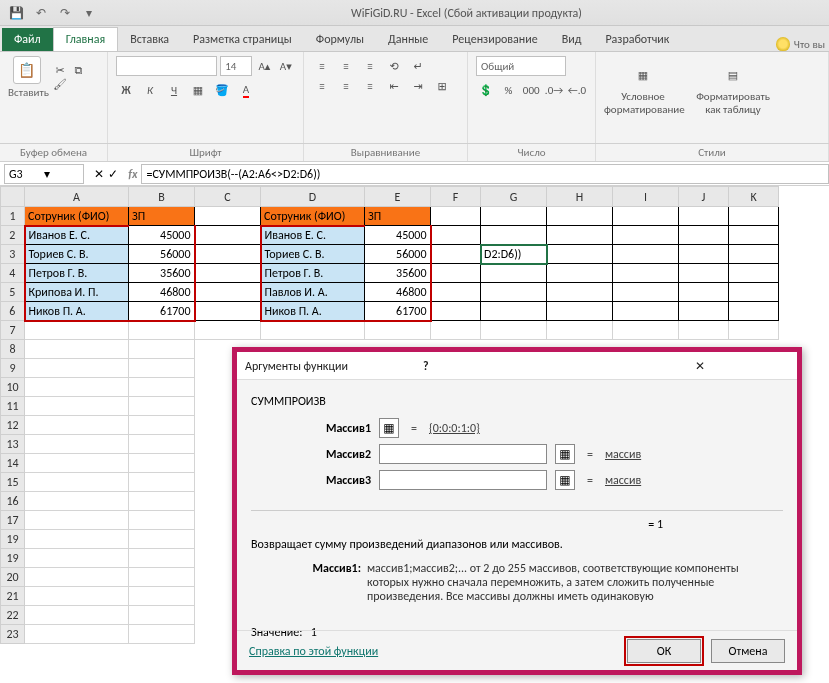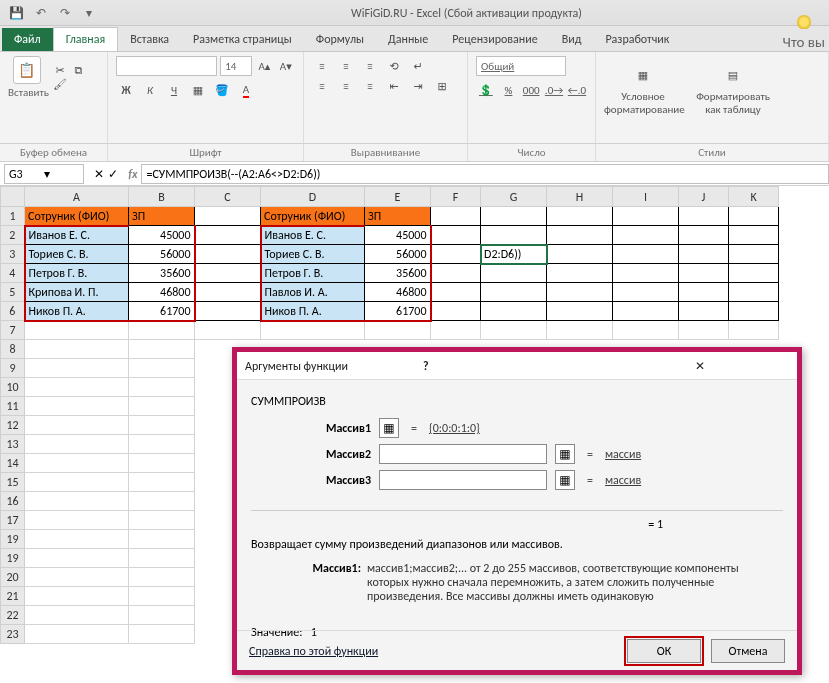--- a/index.html
+++ b/index.html
@@ -6,21 +6,21 @@
   body { width: 829px; height: 683px; overflow: hidden; background: #fff; position: relative; }
 
   .qat { height: 26px; background: linear-gradient(#e6e6e6,#e0e0e0); border-bottom: 1px solid #c8c8c8; display: flex; align-items: center; padding-left: 8px; gap: 6px; font-size: 11px; color: #444; }
   .qat .qicon { width: 18px; height: 18px; display: inline-flex; align-items: center; justify-content: center; font-size: 12px; color: #666; }
   .qat-title { flex:1; text-align:center; font-size: 12px; color:#555; }
 
   .ribbon-tabs { height: 26px; background: #e6e6e6; display: flex; align-items: flex-end; padding-left: 2px; font-size: 12px; border-bottom: 1px solid #c8c8c8; }
   .ribbon-tabs .tab { padding: 4px 12px 5px; color: #444; cursor: pointer; }
   .ribbon-tabs .tab.file { background: #217346; color: #fff; }
   .ribbon-tabs .tab.active { background: #fff; border: 1px solid #c8c8c8; border-bottom: none; color: #217346; }
-  .ribbon-tabs .tell { margin-left: auto; display:flex; align-items:center; gap:4px; color:#666; padding-right:4px; font-size:15px;flex-direction:column;}
+  .ribbon-tabs .tell { margin-left: auto; display:flex; align-items:center; gap:4px; color:#666; padding-right:4px; font-size:11px;}
   .bulb { width:14px;height:14px; background: radial-gradient(#ffe066 40%, #c9a200 90%); border-radius:50% 50% 45% 45%; display:inline-block;}
 
   .ribbon { height: 92px; background: #f3f3f3; border-bottom: 1px solid #d0d0d0; display: flex; font-size: 11px; color: #666; }
   .group { border-right: 1px solid #ddd; padding: 4px 8px 2px; display:flex; flex-direction:column; justify-content:space-between; }
   .paste { display:flex; gap:6px; align-items:center;}
   .paste-big { width:38px; text-align:center; }
   .paste-icon { width:28px;height:28px;background:#fff;border:1px solid #c0c0c0;border-radius:3px;margin:0 auto 2px;display:flex;align-items:center;justify-content:center;}
   .clip-icon{font-size:14px;color:#d9a441;}
   .mini-icon { width:16px;height:14px; display:inline-flex;align-items:center;justify-content:center;font-size:11px;color:#555; }
   .font-box { display:flex; gap:3px; align-items:center; margin-bottom:4px;}
@@ -75,21 +75,21 @@
   .refbtn{width:20px;height:20px;border:1px solid #888;background:#fff;display:inline-flex;align-items:center;justify-content:center;}
   .eq{padding:0 4px;color:#555;}
   .resprev{color:#404040;text-decoration:underline;}
   .ressep{border-top:1px solid #ccc;margin-top:20px;padding-top:6px;}
   .desc1{padding:6px 0;}
   .desc2{display:flex;gap:6px;padding:4px 0;}
   .desc2 b{width:110px;text-align:right;}
   .desc2 span{flex:1;color:#333;}
   .valrow{padding-top:18px;}
   .dlg-footer{position:absolute;left:0;right:0;bottom:0;height:40px;display:flex;align-items:center;padding:0 12px;gap:10px;border-top:1px solid #ddd;}
-  .dlg-footer a{color:#0f172a;text-decoration:underline;font-size:12px;}
+  .dlg-footer a{color:#0f766e;text-decoration:underline;font-size:12px;}
   .dlg-footer .sp{flex:1;}
   .dlg-btn{width:74px;height:24px;border:1px solid #888;background:#e9e9e9;font-size:12px;cursor:pointer;}
   .dlg-btn.ok{outline:2px solid #c00000;outline-offset:1px;}
 </style>
 </head>
 <body>
 
 <div class="qat">
   <span class="qicon">💾</span>
   <span class="qicon">↶</span>
@@ -168,21 +168,21 @@
       <div class="btnrow">
         <span class="rbtn">≡</span>
         <span class="rbtn">≡</span>
         <span class="rbtn">≡</span>
         <span class="rbtn">⇤</span>
         <span class="rbtn">⇥</span>
         <span class="rbtn">⊞</span>
       </div>
     </div>
   </div>
-  <div class="group number-group" style="width:128px;text-decoration:underline;">
+  <div class="group number-group" style="width:128px;">
     <div>
       <div class="font-box">
           <span class="font-sel">Общий</span>
         </div>
       <div class="number-row">
         <span class="rbtn">💲</span>
         <span class="rbtn">%</span>
         <span class="rbtn">000</span>
         <span class="rbtn">.0→</span>
         <span class="rbtn">←.0</span>

